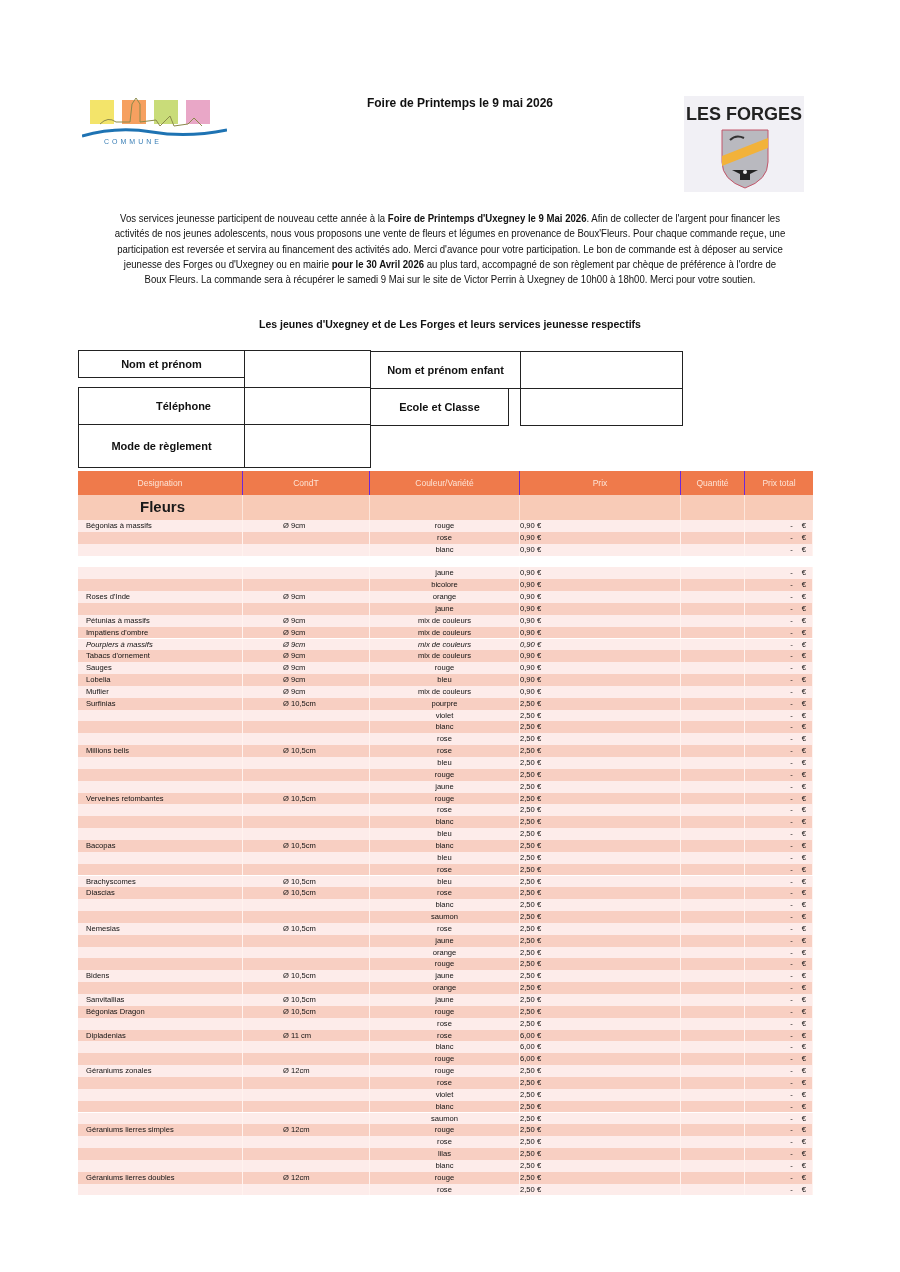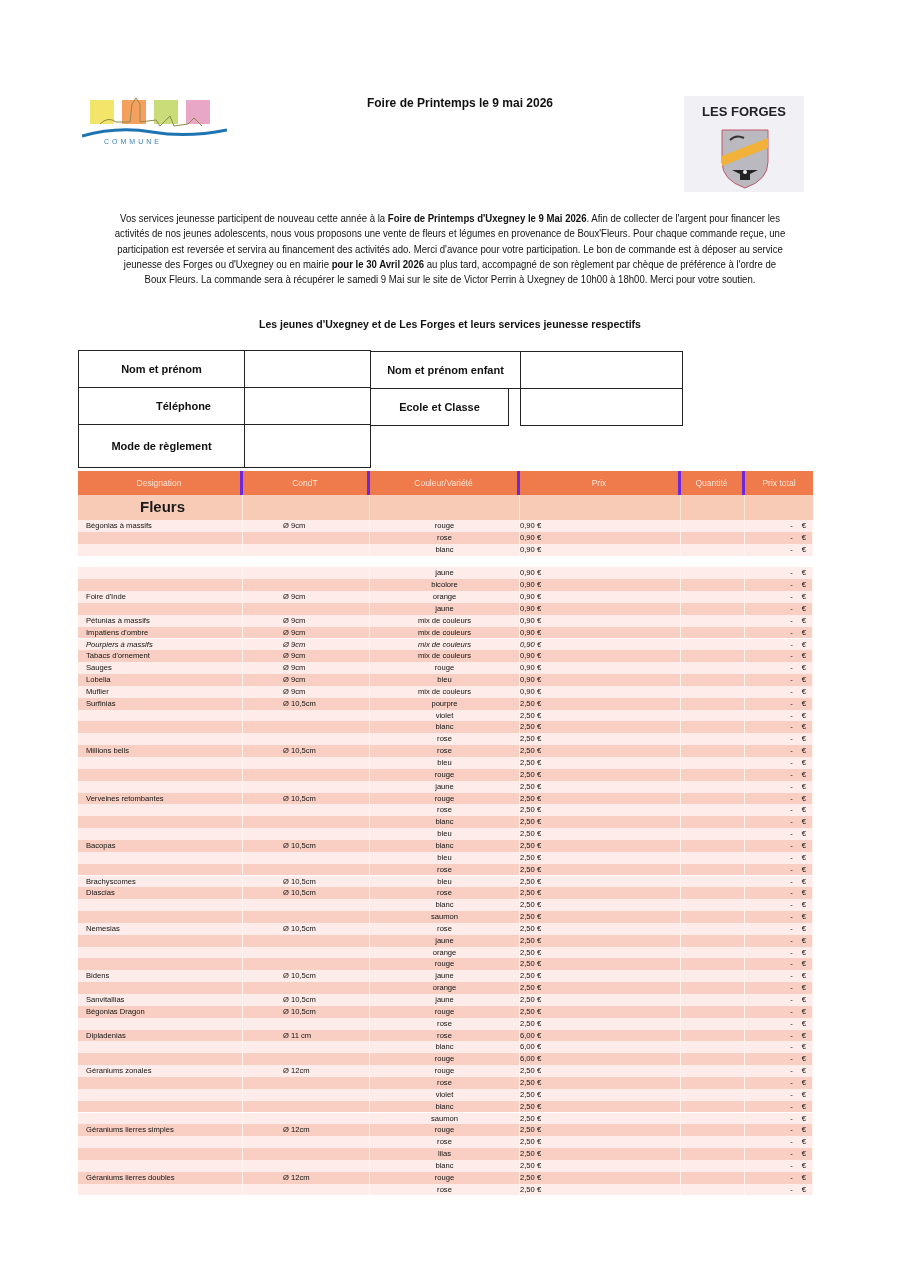--- a/index.html
+++ b/index.html
@@ -11,35 +11,35 @@
   .sq { position: absolute; top: 4px; width: 24px; height: 24px; }
   .wave { position: absolute; left: 0; top: 30px; width: 145px; height: 14px; }
   .commune { position: absolute; left: 22px; top: 42px; font-size: 7px; letter-spacing: 3px; color: #3a7fb6; }
   .uxegney { position: absolute; left: 4px; top: 44px; font-size: 34px; color: #1e73b3; letter-spacing: -1px; font-family: "DejaVu Sans", sans-serif; }
 
   
   #doc-title { left: 330px; top: 96px; width: 260px; text-align: center; font-size: 12px; font-weight: bold; }
 
   
   #logo-forges { left: 684px; top: 96px; width: 120px; height: 96px; background: #f1f0f5; }
-  .forges-title { position: absolute; left: 0; top: 8px; width: 100%; text-align: center; font-weight: bold; font-size: 13px; color: #222; }
+  .forges-title { position: absolute; left: 0; top: 8px; width: 100%; text-align: center; font-weight: bold; font-size: 18px; color: #222; }
 
   
   #intro { left: 90px; top: 211px; width: 720px; text-align: center; font-size: 10.2px; line-height: 15.3px; transform: scaleX(0.94); transform-origin: center top; }
   #intro b { font-weight: bold; }
   #subtitle { left: 100px; top: 318px; width: 700px; text-align: center; font-size: 10.5px; font-weight: bold; }
 
   
   #form-table { left: 78px; top: 350px; }
   .fcell { position: absolute; border: 1.5px solid #222; display: flex; align-items: center; justify-content: center; font-size: 11px; font-weight: bold; background: #fff; }
 
   
   #order { left: 78px; top: 471px; width: 735px; }
   .thead { position: absolute; left: 0; top: 0; width: 735px; height: 24px; background: #ef7a4b; }
-  .th { position: absolute; top: 0; height: 24px; display: flex; align-items: center; justify-content: center; color: #fde3d5; font-size: 8.5px; border-right: 3px solid #6d28d9; }
+  .th { position: absolute; top: 0; height: 24px; display: flex; align-items: center; justify-content: center; color: #fde3d5; font-size: 8.5px; border-right: 1px solid #6d28d9; }
   .cat-row { position: absolute; left: 0; top: 24px; width: 735px; height: 25px; background: #f8cbb7; }
   .cat-cell { position: absolute; top: 0; height: 25px; border-right: 1px solid #fde6db; }
   .cat-label { position: absolute; left: 62px; top: 3px; font-size: 15px; font-weight: bold; color: #1a1a1a; }
   .row { position: absolute; left: 0; width: 735px; height: 11.85px; font-size: 7.6px; line-height: 11.85px; }
   .row.odd { background: #fdecea; }
   .row.even { background: #f8cfc2; }
   .c { position: absolute; top: 0; height: 100%; white-space: nowrap; overflow: hidden; border-right: 1px solid #fff3ef; }
   .c-des { left: 0; width: 165px; padding-left: 8px; }
   .c-cond { left: 165px; width: 127px; padding-left: 40px; }
   .c-col { left: 292px; width: 150px; text-align: center; }
@@ -77,21 +77,21 @@
     <circle cx="25" cy="44" r="2" fill="#eee"></circle>
   </svg>
 </div>
 
 <div id="intro" class="abs">
   <span>Vos services jeunesse participent de nouveau cette année à la </span><b>Foire de Printemps d'Uxegney le 9 Mai 2026</b><span>. Afin de collecter de l'argent pour financer les activités de nos jeunes adolescents, nous vous proposons une vente de fleurs et légumes en provenance de Boux'Fleurs. Pour chaque commande reçue, une participation est reversée et servira au financement des activités ado. Merci d'avance pour votre participation. Le bon de commande est à déposer au service jeunesse des Forges ou d'Uxegney ou en mairie </span><b>pour le 30 Avril 2026</b><span>  au plus tard, accompagné de son règlement par chèque de préférence à l'ordre de Boux Fleurs. La commande sera à récupérer le samedi  9 Mai sur le site de Victor Perrin à Uxegney de 10h00 à 18h00. Merci pour votre soutien.</span>
 </div>
 <div id="subtitle" class="abs">Les jeunes d'Uxegney et de Les Forges et leurs services jeunesse respectifs</div>
 
 <div id="form-table" class="abs">
-  <div class="fcell" style="left:0;top:0;width:167px;height:38px;">Nom et prénom</div>
+  <div class="fcell" style="left:0;top:0;width:167px;height:28px;">Nom et prénom</div>
   <div class="fcell" style="left:166px;top:0;width:127px;height:38px;"></div>
   <div class="fcell" style="left:292px;top:1px;width:151px;height:38px;">Nom et prénom enfant</div>
   <div class="fcell" style="left:442px;top:1px;width:163px;height:38px;"></div>
 
   <div class="fcell" style="left:0;top:37px;width:167px;height:38px;padding-left:44px;">Téléphone</div>
   <div class="fcell" style="left:166px;top:37px;width:127px;height:38px;"></div>
   <div class="fcell" style="left:292px;top:38px;width:139px;height:38px;">Ecole et Classe</div>
   <div class="fcell" style="left:442px;top:38px;width:163px;height:38px;"></div>
 
   <div class="fcell" style="left:0;top:74px;width:167px;height:44px;">Mode de règlement</div>
@@ -158,21 +158,21 @@
       </div>
       <div class="row even" style="top: 108.25px;">
         <div class="c c-des"></div>
         <div class="c c-cond"></div>
         <div class="c c-col">bicolore</div>
         <div class="c c-prix">0,90 €</div>
         <div class="c c-qty"></div>
         <div class="c c-tot"><span class="dash">-</span><span>€</span></div>
       </div>
       <div class="row odd" style="top: 120.1px;">
-        <div class="c c-des">Foire d'Inde</div>
+        <div class="c c-des">Roses d'Inde</div>
         <div class="c c-cond">Ø 9cm</div>
         <div class="c c-col">orange</div>
         <div class="c c-prix">0,90 €</div>
         <div class="c c-qty"></div>
         <div class="c c-tot"><span class="dash">-</span><span>€</span></div>
       </div>
       <div class="row even" style="top: 131.95px;">
         <div class="c c-des"></div>
         <div class="c c-cond"></div>
         <div class="c c-col">jaune</div>

